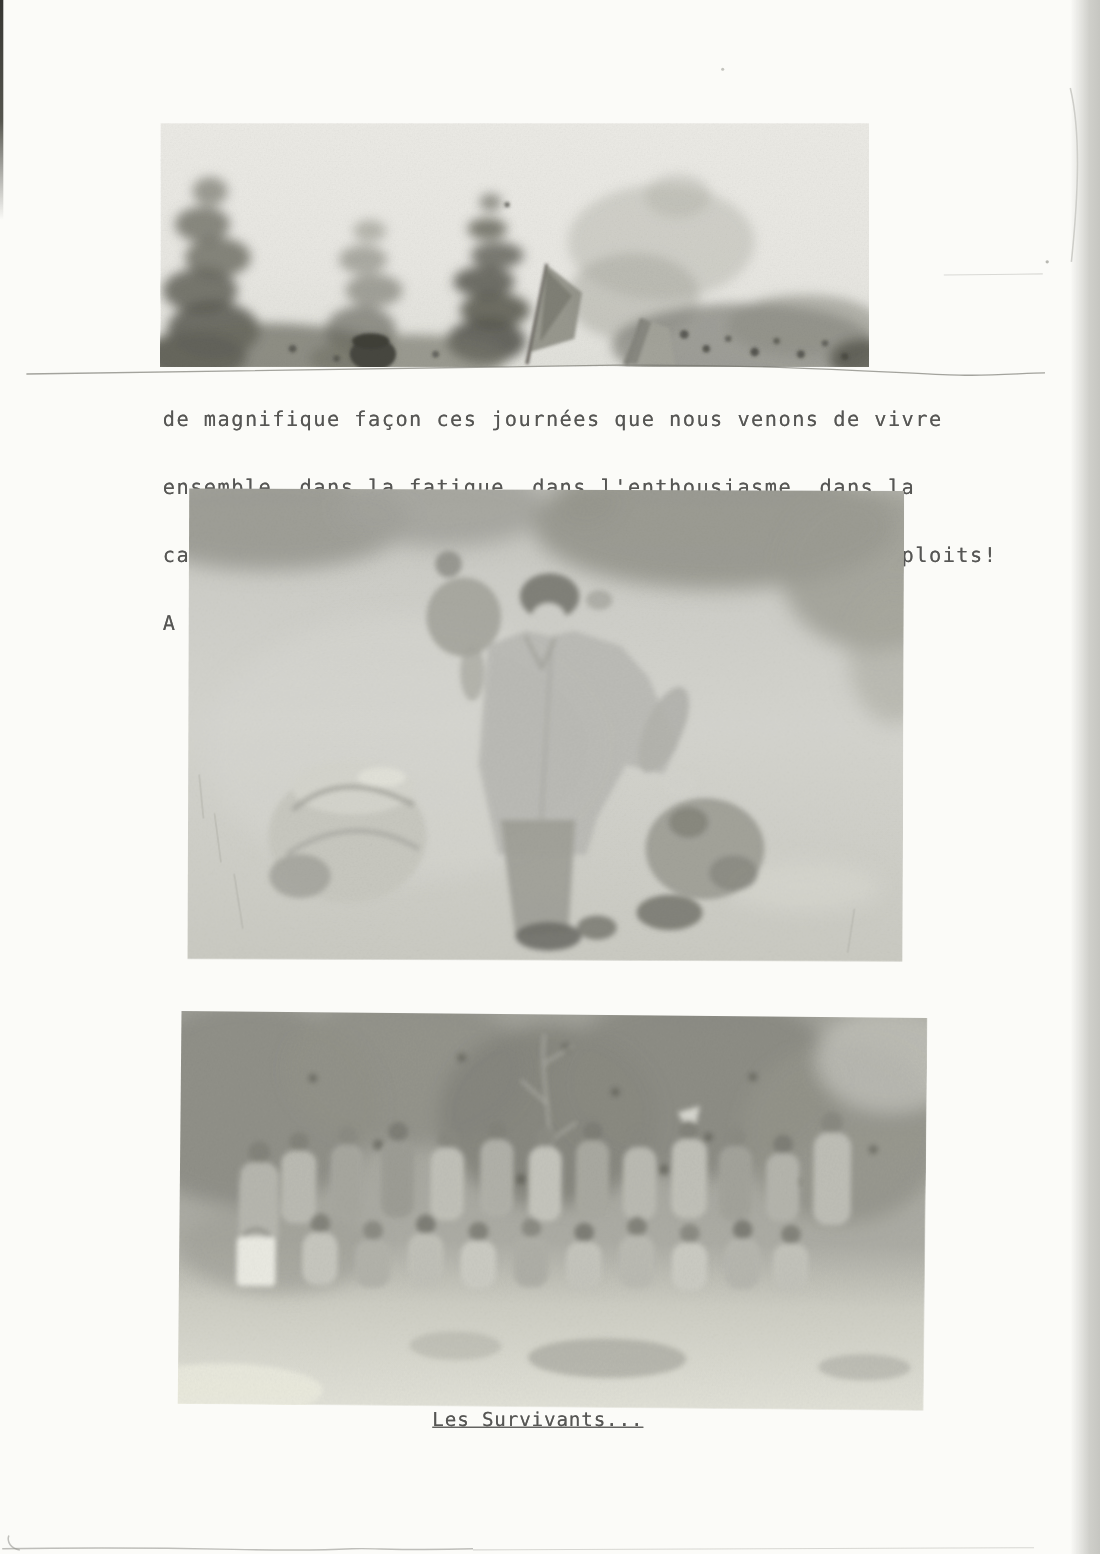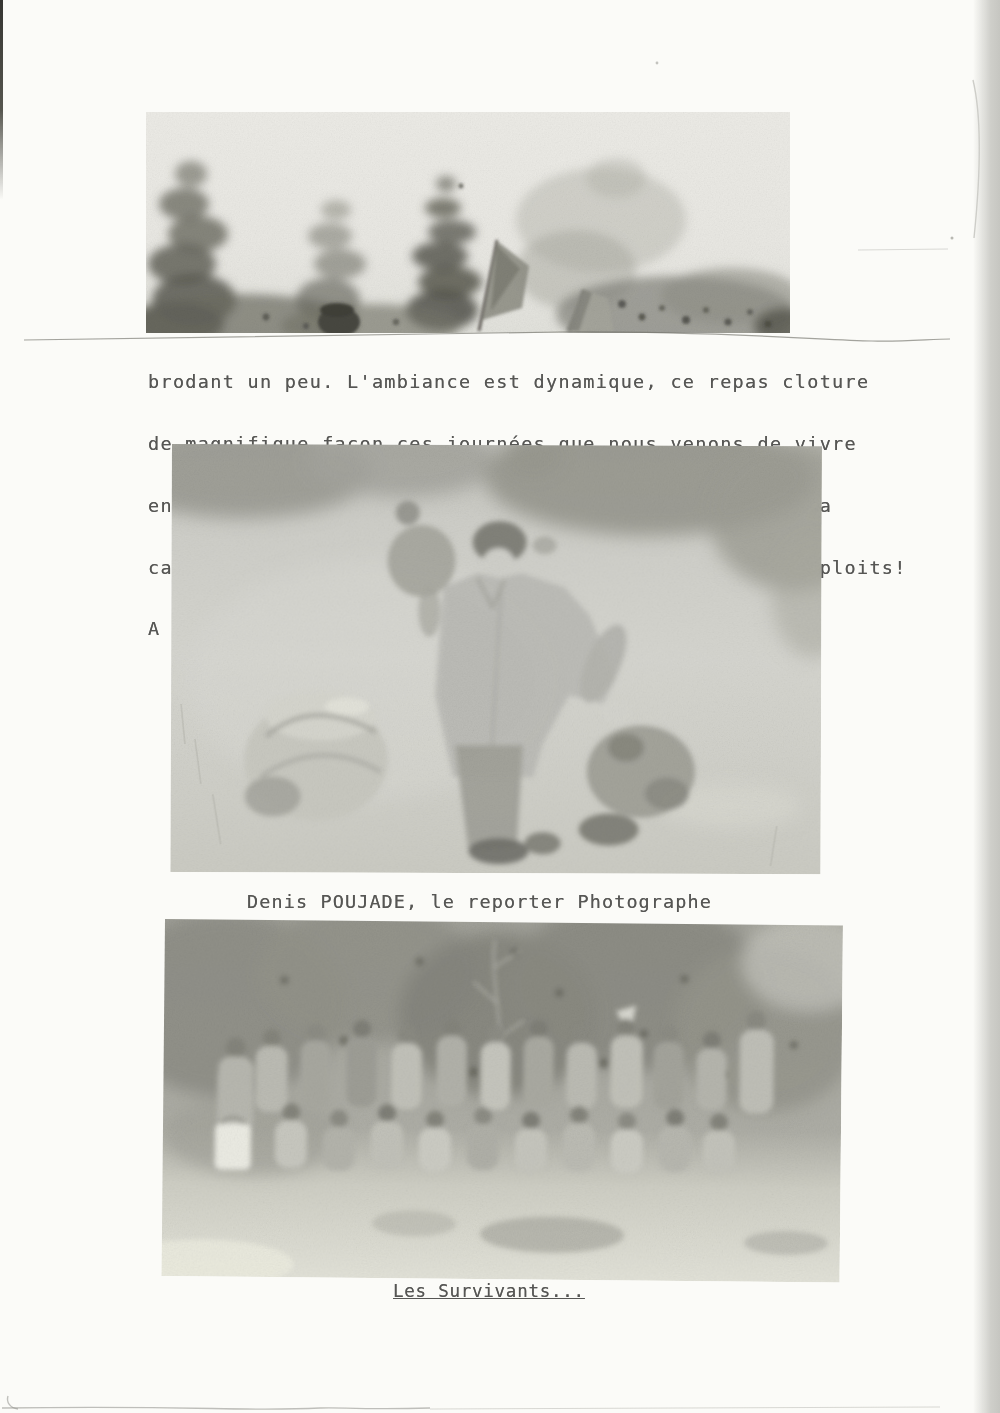--- a/index.html
+++ b/index.html
@@ -91,21 +91,20 @@
         <polygon points="437,177 462,186 468,220 420,219" fill="#a5a59b" opacity=".85"></polygon>
         <polygon points="437,177 446,181 433,219 420,219" fill="#767670" opacity=".6"></polygon>
         <ellipse cx="193" cy="210" rx="21" ry="15" fill="#474741"></ellipse>
         <ellipse cx="191" cy="198" rx="17" ry="7" fill="#3f3f39"></ellipse>
       </g>
       <rect width="644" height="221" filter="url(#p1n)" opacity=".13" style="mix-blend-mode:multiply"></rect>
     </svg>
   </div>
 
   <div class="typed body-text">
-    <div>brodant un peu. L'ambiance est dynamique, ce repas cloture</div>
     <div>de magnifique façon ces journées que nous venons de vivre</div>
     <div>ensemble, dans la fatigue, dans l'enthousiasme, dans la</div>
     <div>camaraderie. Nous sommes prêts à renouveler de tels exploits!</div>
     <div>A la prochaine!</div>
   </div>
 
   <div class="photo" style="left:172px;top:444px;width:650px;height:428px;transform:rotate(.2deg);transform-origin:top left;">
     <svg viewBox="0 0 650 428" preserveAspectRatio="none">
       <defs>
         <linearGradient id="g2" x1="0" y1="0" x2="0" y2="1">
@@ -165,21 +164,20 @@
       <g stroke="#b3b3ab" stroke-width="1.6" opacity=".5">
         <line x1="14" y1="300" x2="10" y2="260"></line>
           <line x1="30" y1="340" x2="24" y2="295"></line>
         <line x1="50" y1="400" x2="42" y2="350"></line>
           <line x1="600" y1="420" x2="606" y2="380"></line>
       </g>
       <rect width="650" height="428" filter="url(#p2n)" opacity=".15" style="mix-blend-mode:multiply"></rect>
     </svg>
   </div>
 
-  <div class="typed caption-1">Denis POUJADE, le reporter Photographe</div>
 
   <div class="photo" style="left:165px;top:919px;width:678px;height:357px;transform:rotate(.55deg);transform-origin:top left;">
     <svg viewBox="0 0 678 357" preserveAspectRatio="none">
       <defs>
         <linearGradient id="g3" x1="0" y1="0" x2="0" y2="1">
           <stop offset="0" stop-color="#a3a39b"></stop>
             <stop offset=".58" stop-color="#aeaea6"></stop>
           <stop offset=".74" stop-color="#cfcfc5"></stop>
             <stop offset="1" stop-color="#e3e3d9"></stop>
         </linearGradient>

